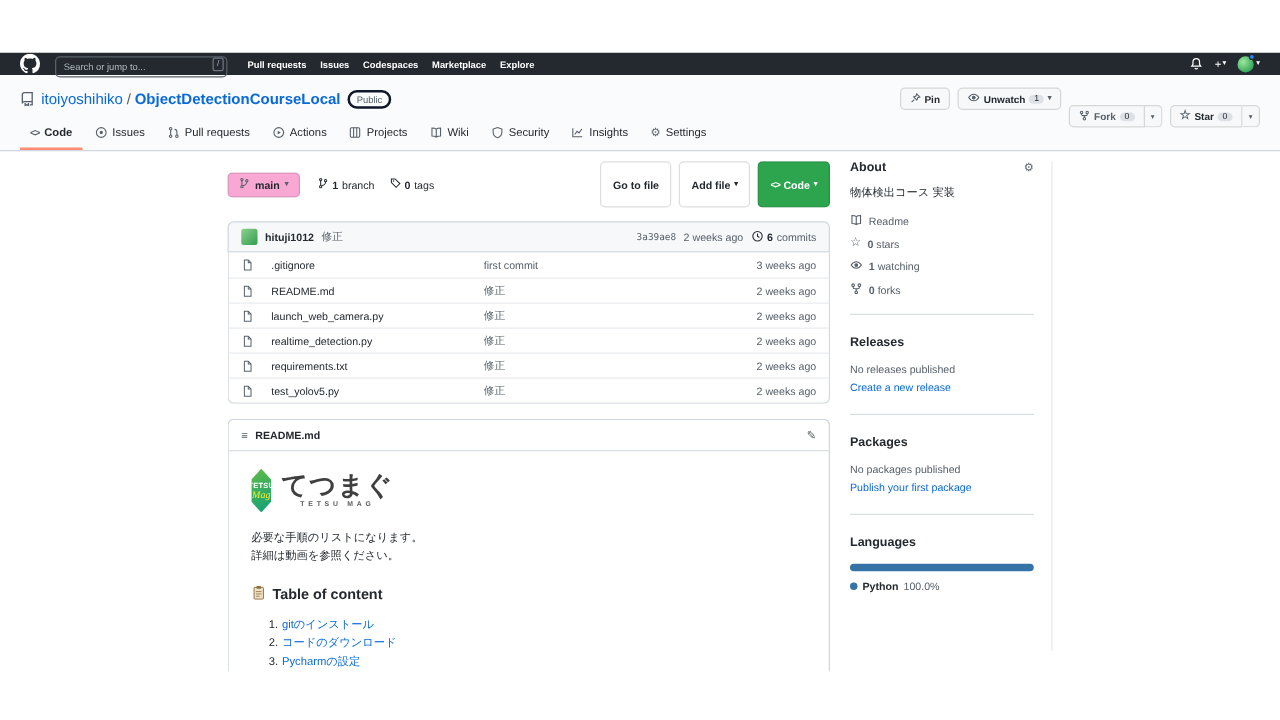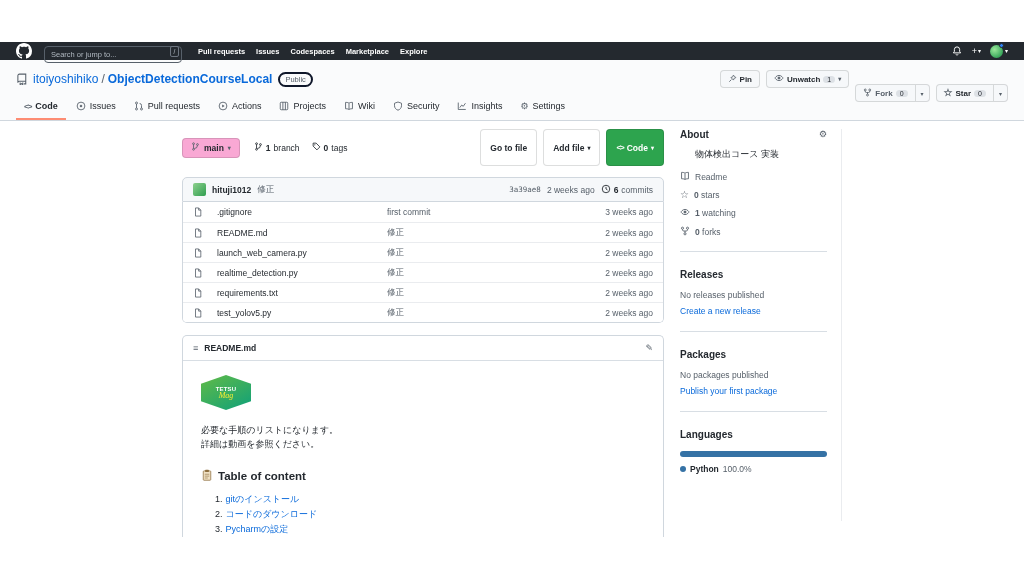--- a/index.html
+++ b/index.html
@@ -100,42 +100,42 @@
 
   
   .readmebox { margin-top:12px; border:1px solid #d0d7de; border-radius:5px 5px 0 0; border-bottom:none; }
   .rhead { height:25px; display:flex; align-items:center; gap:6px; padding:0 10px; border-bottom:1px solid #d8dee4; }
   .rlisticon { color:#57606a; font-size:9px; }
   .rtitle { font-size:8.5px; font-weight:600; color:#24292f; }
   .rpencil { margin-left:auto; color:#57606a; font-size:9px; cursor:pointer; }
   .rbody { padding:14px 18px 10px; }
 
   .tlogo { display:flex; align-items:center; gap:8px; margin-bottom:14px; }
-  .hexbadge { width:50px; height:35px; background:linear-gradient(150deg,#62bb46,#0fa07a);
+  .hexbadge { width:16px; height:35px; background:linear-gradient(150deg,#62bb46,#0fa07a);
       clip-path:polygon(50% 0,100% 25%,100% 75%,50% 100%,0 75%,0 25%); display:flex; flex-direction:column;
       align-items:center; justify-content:center; }
   .hex-top { color:#fff; font-size:6px; font-weight:800; letter-spacing:.2px; line-height:1.1; }
   .hex-script { color:#f9ed32; font-size:8px; font-style:italic; font-family:"Liberation Serif","DejaVu Serif",serif; line-height:.9; }
   .logotextwrap { display:flex; flex-direction:column; align-items:center; }
   .logobig { font-size:21px; font-weight:800; color:#3f3f3f; letter-spacing:1px; line-height:1; }
   .logosub { font-size:5.5px; font-weight:700; letter-spacing:3px; color:#5a5a5a; margin-top:2px; }
 
   .rpara { font-size:9px; color:#24292f; line-height:1.55; }
   .toc-head { display:flex; align-items:center; gap:5px; margin:15px 0 7px; }
   .toc-title { font-size:11.5px; font-weight:700; color:#24292f; }
   .toclist { font-size:9px; line-height:1.65; padding-left:14px; }
   .tocitem { display:flex; gap:3px; }
   .tocitem .num { color:#24292f; }
   .toclink { color:#0969da; text-decoration:none; }
   .tocnested { padding-left:16px; }
 
   
   .sideh { font-size:10px; font-weight:700; color:#24292f; }
   .aboutrow { display:flex; align-items:center; justify-content:space-between; }
-  .sidedesc { font-size:9px; color:#24292f; margin:8px 15px 10px; line-height:1.4; }
+  .sidedesc { font-size:9px; color:#24292f; margin:8px 0 10px; line-height:1.4; }
   .metalist { display:flex; flex-direction:column; gap:7px; }
   .metaitem { display:flex; align-items:center; gap:5px; font-size:8.5px; color:#57606a; text-decoration:none; }
   .metaitem svg { flex:0 0 auto; }
   .stargl { font-size:10px; line-height:1; color:#57606a; }
   .sidesec { border-top:1px solid #d8dee4; margin-top:13px; padding-top:12px; }
   .sidemuted { font-size:8.5px; color:#57606a; margin-top:8px; }
   .sidelink { font-size:8.5px; color:#0969da; text-decoration:none; display:inline-block; margin-top:3px; }
   .langbar { height:6px; border-radius:3px; background:#3572a5; margin:9px 0 7px; }
   .langrow { display:flex; align-items:center; gap:4px; font-size:8.5px; }
   .langdot { width:6px; height:6px; border-radius:50%; background:#3572a5; }
@@ -454,20 +454,24 @@
             <span class="rlisticon">≡</span>
             <span class="rtitle">README.md</span>
             <span class="rpencil">✎</span>
           </div>
           <div class="rbody">
             <div class="tlogo">
               <span class="hexbadge">
                 <span class="hex-top">TETSU</span>
                 <span class="hex-script">Mag</span>
               </span>
+              <span class="logotextwrap">
+                <span class="logobig">てつまぐ</span>
+                <span class="logosub">TETSU MAG</span>
+              </span>
             </div>
             <div class="rpara">
               <div>必要な手順のリストになります。</div>
               <div>詳細は動画を参照ください。</div>
             </div>
             <div class="toc-head">
               <span><svg width="12" height="12" viewBox="0 0 16 16">
                     <rect x="3" y="2.5" width="10" height="12.5" rx="1" fill="#efe0c3" stroke="#8d6e3f"></rect>
                     <rect x="5.5" y="1" width="5" height="3" rx="0.8" fill="#8d6e3f"></rect>
                     <path d="M5 7h6M5 9.5h6M5 12h4" stroke="#8d6e3f" stroke-width="0.8"></path>

